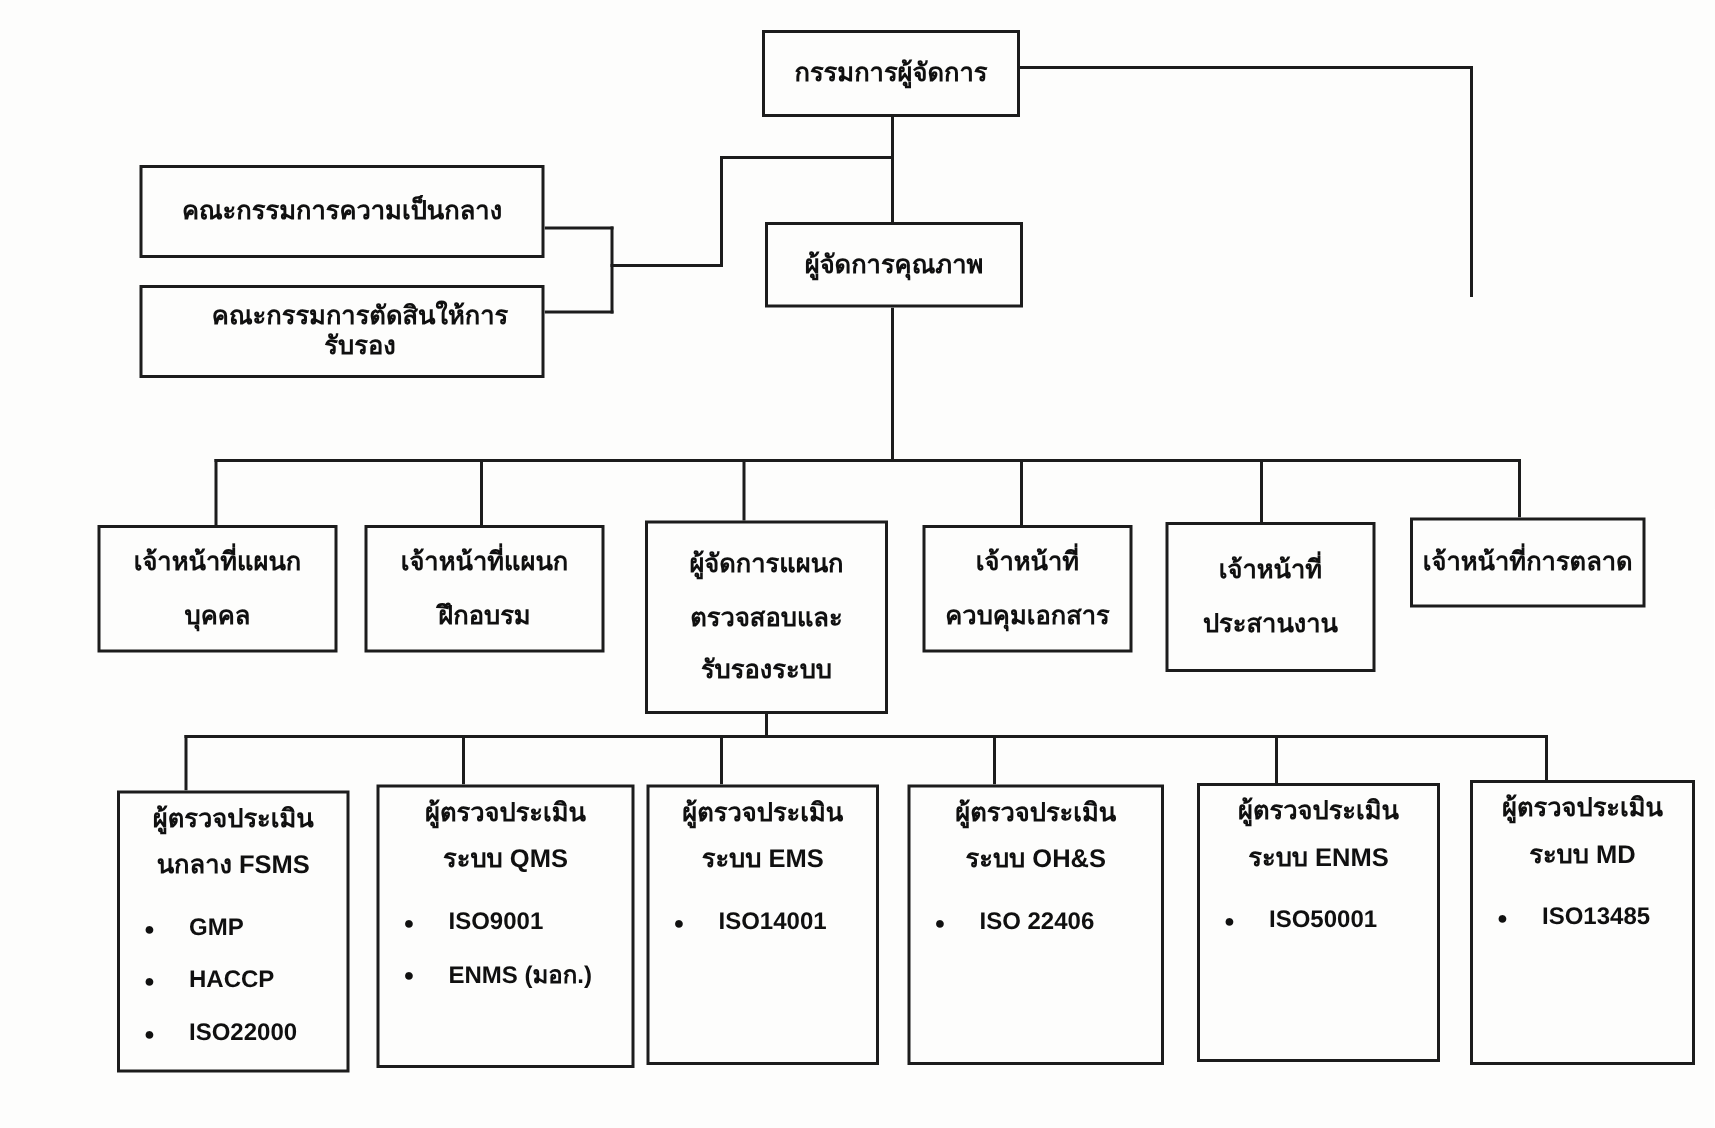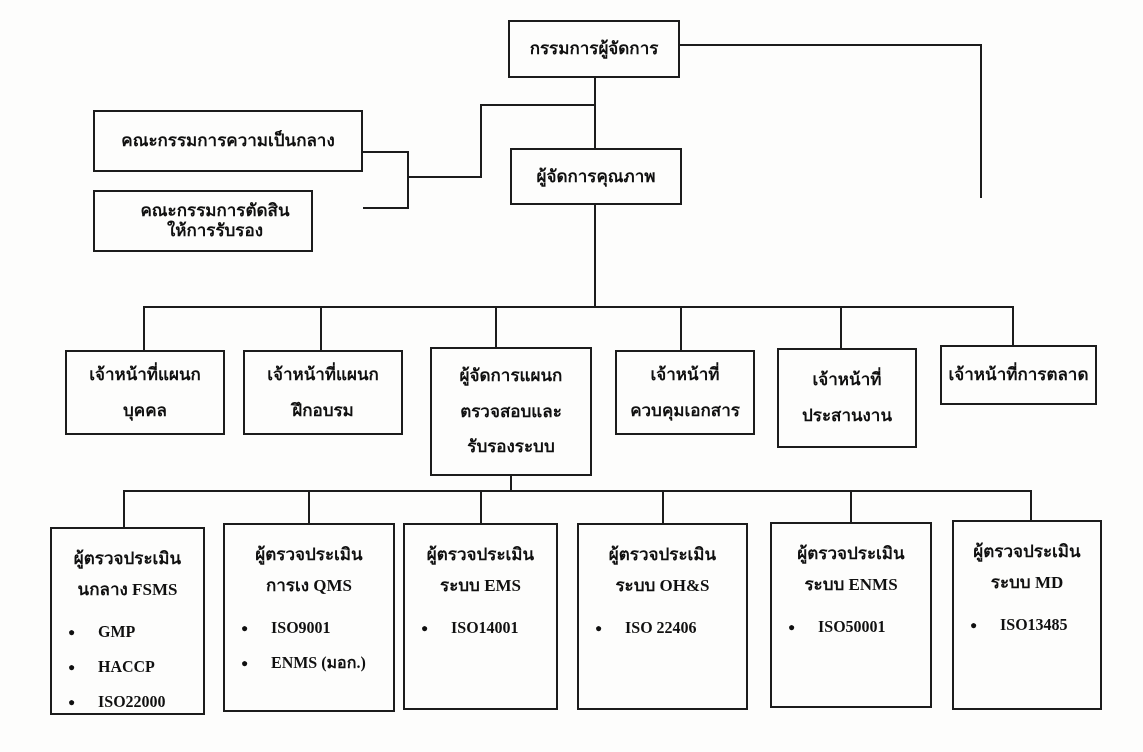--- a/index.html
+++ b/index.html
@@ -1,21 +1,21 @@
 <!DOCTYPE html>
 <html><head>
 <meta charset="utf-8">
 <style>
   html, body { margin: 0; padding: 0; background: #ffffff; }
   #canvas {
     position: relative;
     width: 1143px;
     height: 752px;
     background: #fdfdfc;
-    font-family: Liberation Serif, serif;
+    font-family: Liberation Sans, sans-serif;
     color: #101010;
     overflow: hidden;
   }
   .box {
     position: absolute;
     box-sizing: border-box;
     border: 2px solid #1c1c1c;
     background: #fdfdfc;
     display: flex;
     align-items: center;
@@ -29,39 +29,40 @@
     line-height: 1.15;
   }
   .tall .box-label { line-height: 2.1; }
   .h, .v { position: absolute; background: #1c1c1c; }
   .h { height: 2px; }
   .v { width: 2px; }
 
   
   .b-md   { left: 508px; top: 20px;  width: 172px; height: 58px; }
   .b-imp  { left: 93px;  top: 110px; width: 270px; height: 62px; text-align: center; }
-  .b-cert { left: 93px;  top: 190px; width: 220px; height: 62px; padding-left: 24px; }
+  .b-cert { left: 93px;  top: 190px; width: 270px; height: 62px; padding-left: 24px; }
   .b-qm   { left: 510px; top: 148px; width: 172px; height: 57px; }
   .b-acc  { left: 890px; top: 198px; width: 190px; height: 55px; }
 
   
   .r2-1 { left: 65px;  top: 350px; width: 160px; height: 85px;  }
   .r2-2 { left: 243px; top: 350px; width: 160px; height: 85px;  }
   .r2-3 { left: 430px; top: 347px; width: 162px; height: 129px; }
   .r2-4 { left: 615px; top: 350px; width: 140px; height: 85px;  }
   .r2-5 { left: 777px; top: 348px; width: 140px; height: 100px; }
   .r2-6 { left: 940px; top: 345px; width: 157px; height: 60px;  }
 
   
   .r3box {
     position: absolute;
     box-sizing: border-box;
     border: 2px solid #1c1c1c;
     background: #fdfdfc;
-    padding-top: 14px;
+    padding-top: 1px;
+    margin-left: 28px;
   }
   .r3-1 { left: 50px;  top: 527px; width: 155px; height: 188px; }
   .r3-2 { left: 223px; top: 523px; width: 172px; height: 189px; }
   .r3-3 { left: 403px; top: 523px; width: 155px; height: 187px; }
   .r3-4 { left: 577px; top: 523px; width: 171px; height: 187px; }
   .r3-5 { left: 770px; top: 522px; width: 162px; height: 186px; }
   .r3-6 { left: 952px; top: 520px; width: 150px; height: 190px; }
   .r3-title {
     text-align: center;
     font-size: 17px;
@@ -174,21 +175,21 @@
       </div>
       <div class="r3-item">
         <span class="r3-bullet">●</span>
         <span>ISO22000</span>
       </div>
     </div>
   </div>
 
   <div class="r3box r3-2">
     <div class="r3-title">ผู้ตรวจประเมิน</div>
-    <div class="r3-title">การเง QMS</div>
+    <div class="r3-title">ระบบ QMS</div>
     <div class="r3-items">
       <div class="r3-item">
         <span class="r3-bullet">●</span>
         <span>ISO9001</span>
       </div>
       <div class="r3-item">
         <span class="r3-bullet">●</span>
         <span>ENMS (มอก.)</span>
       </div>
     </div>

